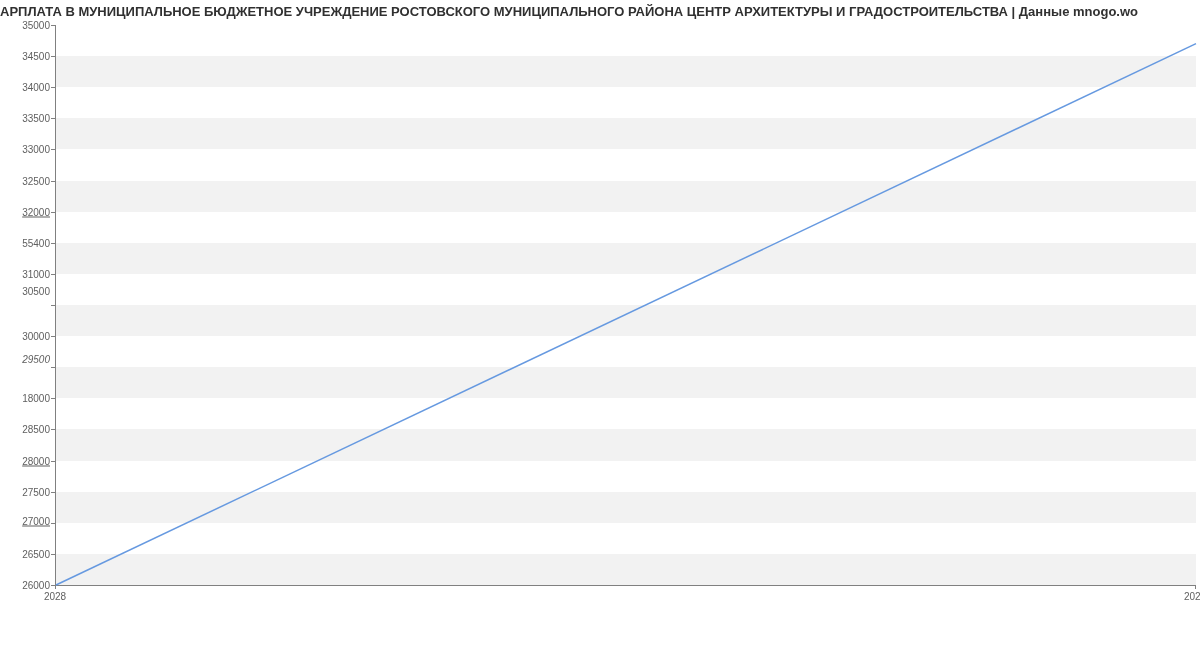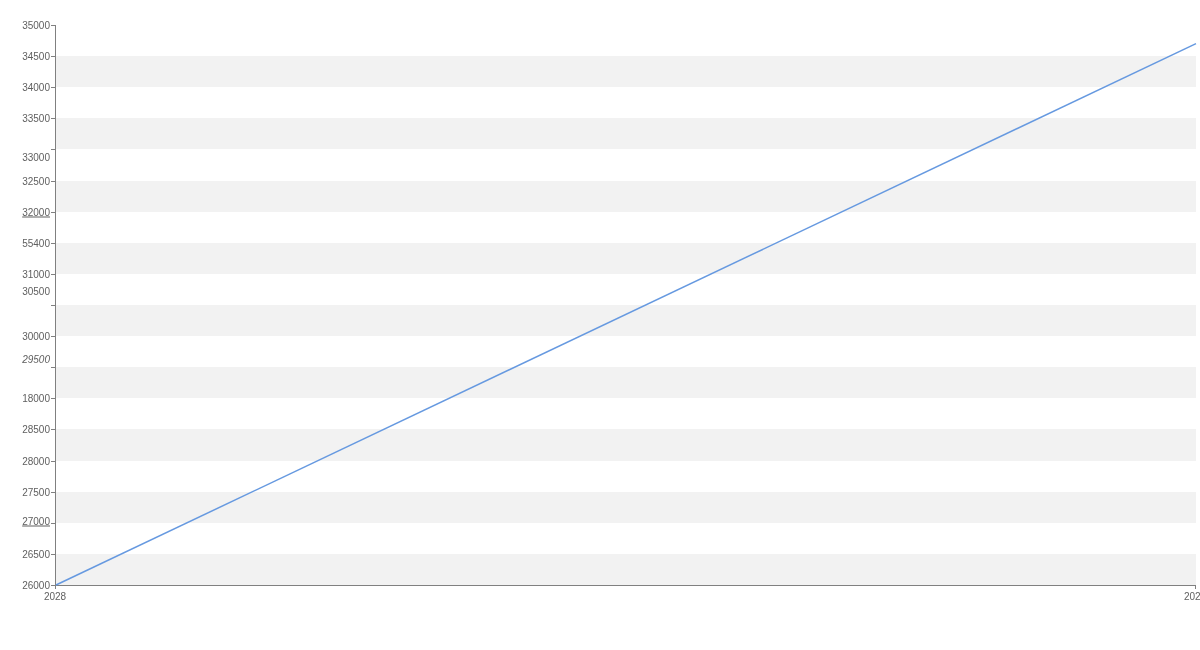--- a/index.html
+++ b/index.html
@@ -78,20 +78,21 @@
     top: 0;
     width: 100%;
     height: 100%;
     overflow: visible;
   }
 </style>
 </head>
 <body>
 
 <div class="chart-container">
+  <div class="title">АРПЛАТА В МУНИЦИПАЛЬНОЕ БЮДЖЕТНОЕ УЧРЕЖДЕНИЕ РОСТОВСКОГО МУНИЦИПАЛЬНОГО РАЙОНА ЦЕНТР АРХИТЕКТУРЫ И ГРАДОСТРОИТЕЛЬСТВА | Данные mnogo.wo</div>
 
   <div class="plot-area">
     <div class="grid-band" style="top: 528.889px; height: 31.1111px;"></div>
       <div class="grid-band" style="top: 466.667px; height: 31.1111px;"></div>
       <div class="grid-band" style="top: 404.444px; height: 31.1111px;"></div>
       <div class="grid-band" style="top: 342.222px; height: 31.1111px;"></div>
       <div class="grid-band" style="top: 280px; height: 31.1111px;"></div>
       <div class="grid-band" style="top: 217.778px; height: 31.1111px;"></div>
       <div class="grid-band" style="top: 155.556px; height: 31.1111px;"></div>
       <div class="grid-band" style="top: 93.3333px; height: 31.1111px;"></div>
@@ -101,41 +102,41 @@
       </svg>
   </div>
 <div class="y-tick-label" style="top: 585px;">26000</div>
     <div class="y-tick-mark" style="top: 585px;"></div>
     <div class="y-tick-label" style="top: 553.889px;">26500</div>
     <div class="y-tick-mark" style="top: 553.889px;"></div>
     <div class="y-tick-label" style="top: 521px; text-decoration: underline;">27000</div>
     <div class="y-tick-mark" style="top: 522.778px;"></div>
     <div class="y-tick-label" style="top: 491.667px;">27500</div>
     <div class="y-tick-mark" style="top: 491.667px;"></div>
-    <div class="y-tick-label" style="top: 460.556px;">28000</div>
+    <div class="y-tick-label" style="top: 460.556px; text-decoration: underline;">28000</div>
     <div class="y-tick-mark" style="top: 460.556px;"></div>
     <div class="y-tick-label" style="top: 429.444px;">28500</div>
     <div class="y-tick-mark" style="top: 429.444px;"></div>
     <div class="y-tick-label" style="top: 398.333px;">18000</div>
     <div class="y-tick-mark" style="top: 398.333px;"></div>
     <div class="y-tick-label" style="top: 359px; font-style: italic;">29500</div>
     <div class="y-tick-mark" style="top: 367.222px;"></div>
     <div class="y-tick-label" style="top: 336.111px;">30000</div>
     <div class="y-tick-mark" style="top: 336.111px;"></div>
     <div class="y-tick-label" style="top: 291px;">30500</div>
     <div class="y-tick-mark" style="top: 305px;"></div>
     <div class="y-tick-label" style="top: 273.889px;">31000</div>
     <div class="y-tick-mark" style="top: 273.889px;"></div>
     <div class="y-tick-label" style="top: 242.778px;">55400</div>
     <div class="y-tick-mark" style="top: 242.778px;"></div>
     <div class="y-tick-label" style="top: 211.667px; text-decoration: underline;">32000</div>
     <div class="y-tick-mark" style="top: 211.667px;"></div>
     <div class="y-tick-label" style="top: 180.556px;">32500</div>
     <div class="y-tick-mark" style="top: 180.556px;"></div>
-    <div class="y-tick-label" style="top: 149.444px; margin-top: 8px;">33000</div>
+    <div class="y-tick-label" style="top: 149.444px;">33000</div>
     <div class="y-tick-mark" style="top: 149.444px;"></div>
     <div class="y-tick-label" style="top: 118.333px;">33500</div>
     <div class="y-tick-mark" style="top: 118.333px;"></div>
     <div class="y-tick-label" style="top: 87.2222px;">34000</div>
     <div class="y-tick-mark" style="top: 87.2222px;"></div>
     <div class="y-tick-label" style="top: 56.1111px;">34500</div>
     <div class="y-tick-mark" style="top: 56.1111px;"></div>
     <div class="y-tick-label" style="top: 25px;">35000</div>
     <div class="y-tick-mark" style="top: 25px;"></div>
     <div class="x-tick-label" style="left: 55px; top: 591px;">2028</div>

